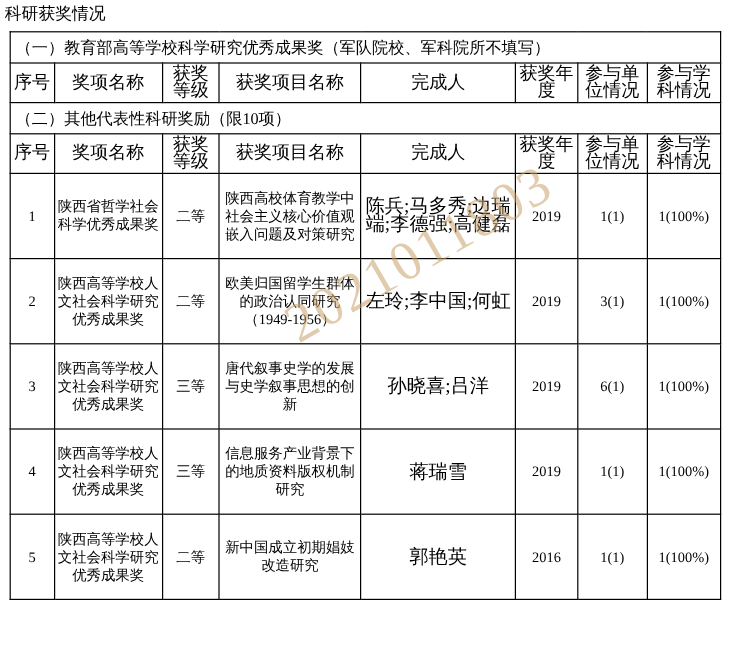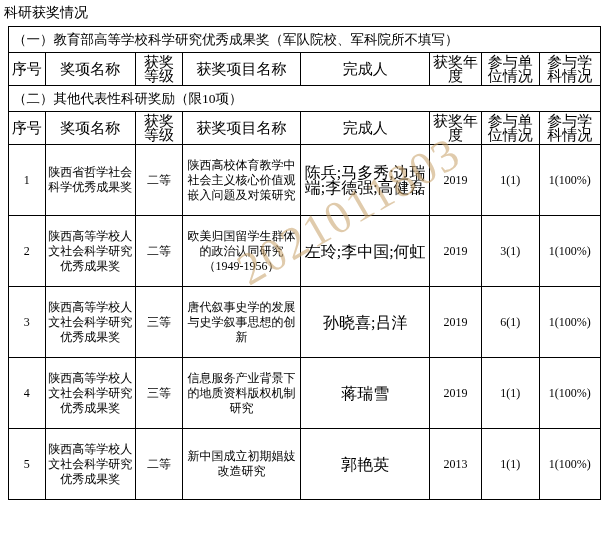--- a/index.html
+++ b/index.html
@@ -184,21 +184,21 @@
         <td>1(1)</td>
         <td>1(100%)</td>
       </tr>
 
       <tr class="row-body">
         <td>5</td>
         <td class="namecell">陕西高等学校人文社会科学研究优秀成果奖</td>
         <td>二等</td>
         <td class="projcell">新中国成立初期娼妓改造研究</td>
         <td class="peoplecell">郭艳英</td>
-        <td>2013</td>
+        <td>2016</td>
         <td>1(1)</td>
         <td>1(100%)</td>
       </tr>
     </tbody>
   </table>
 
   <div class="watermark">2021011803</div>
 </div>
 
 </body></html>

